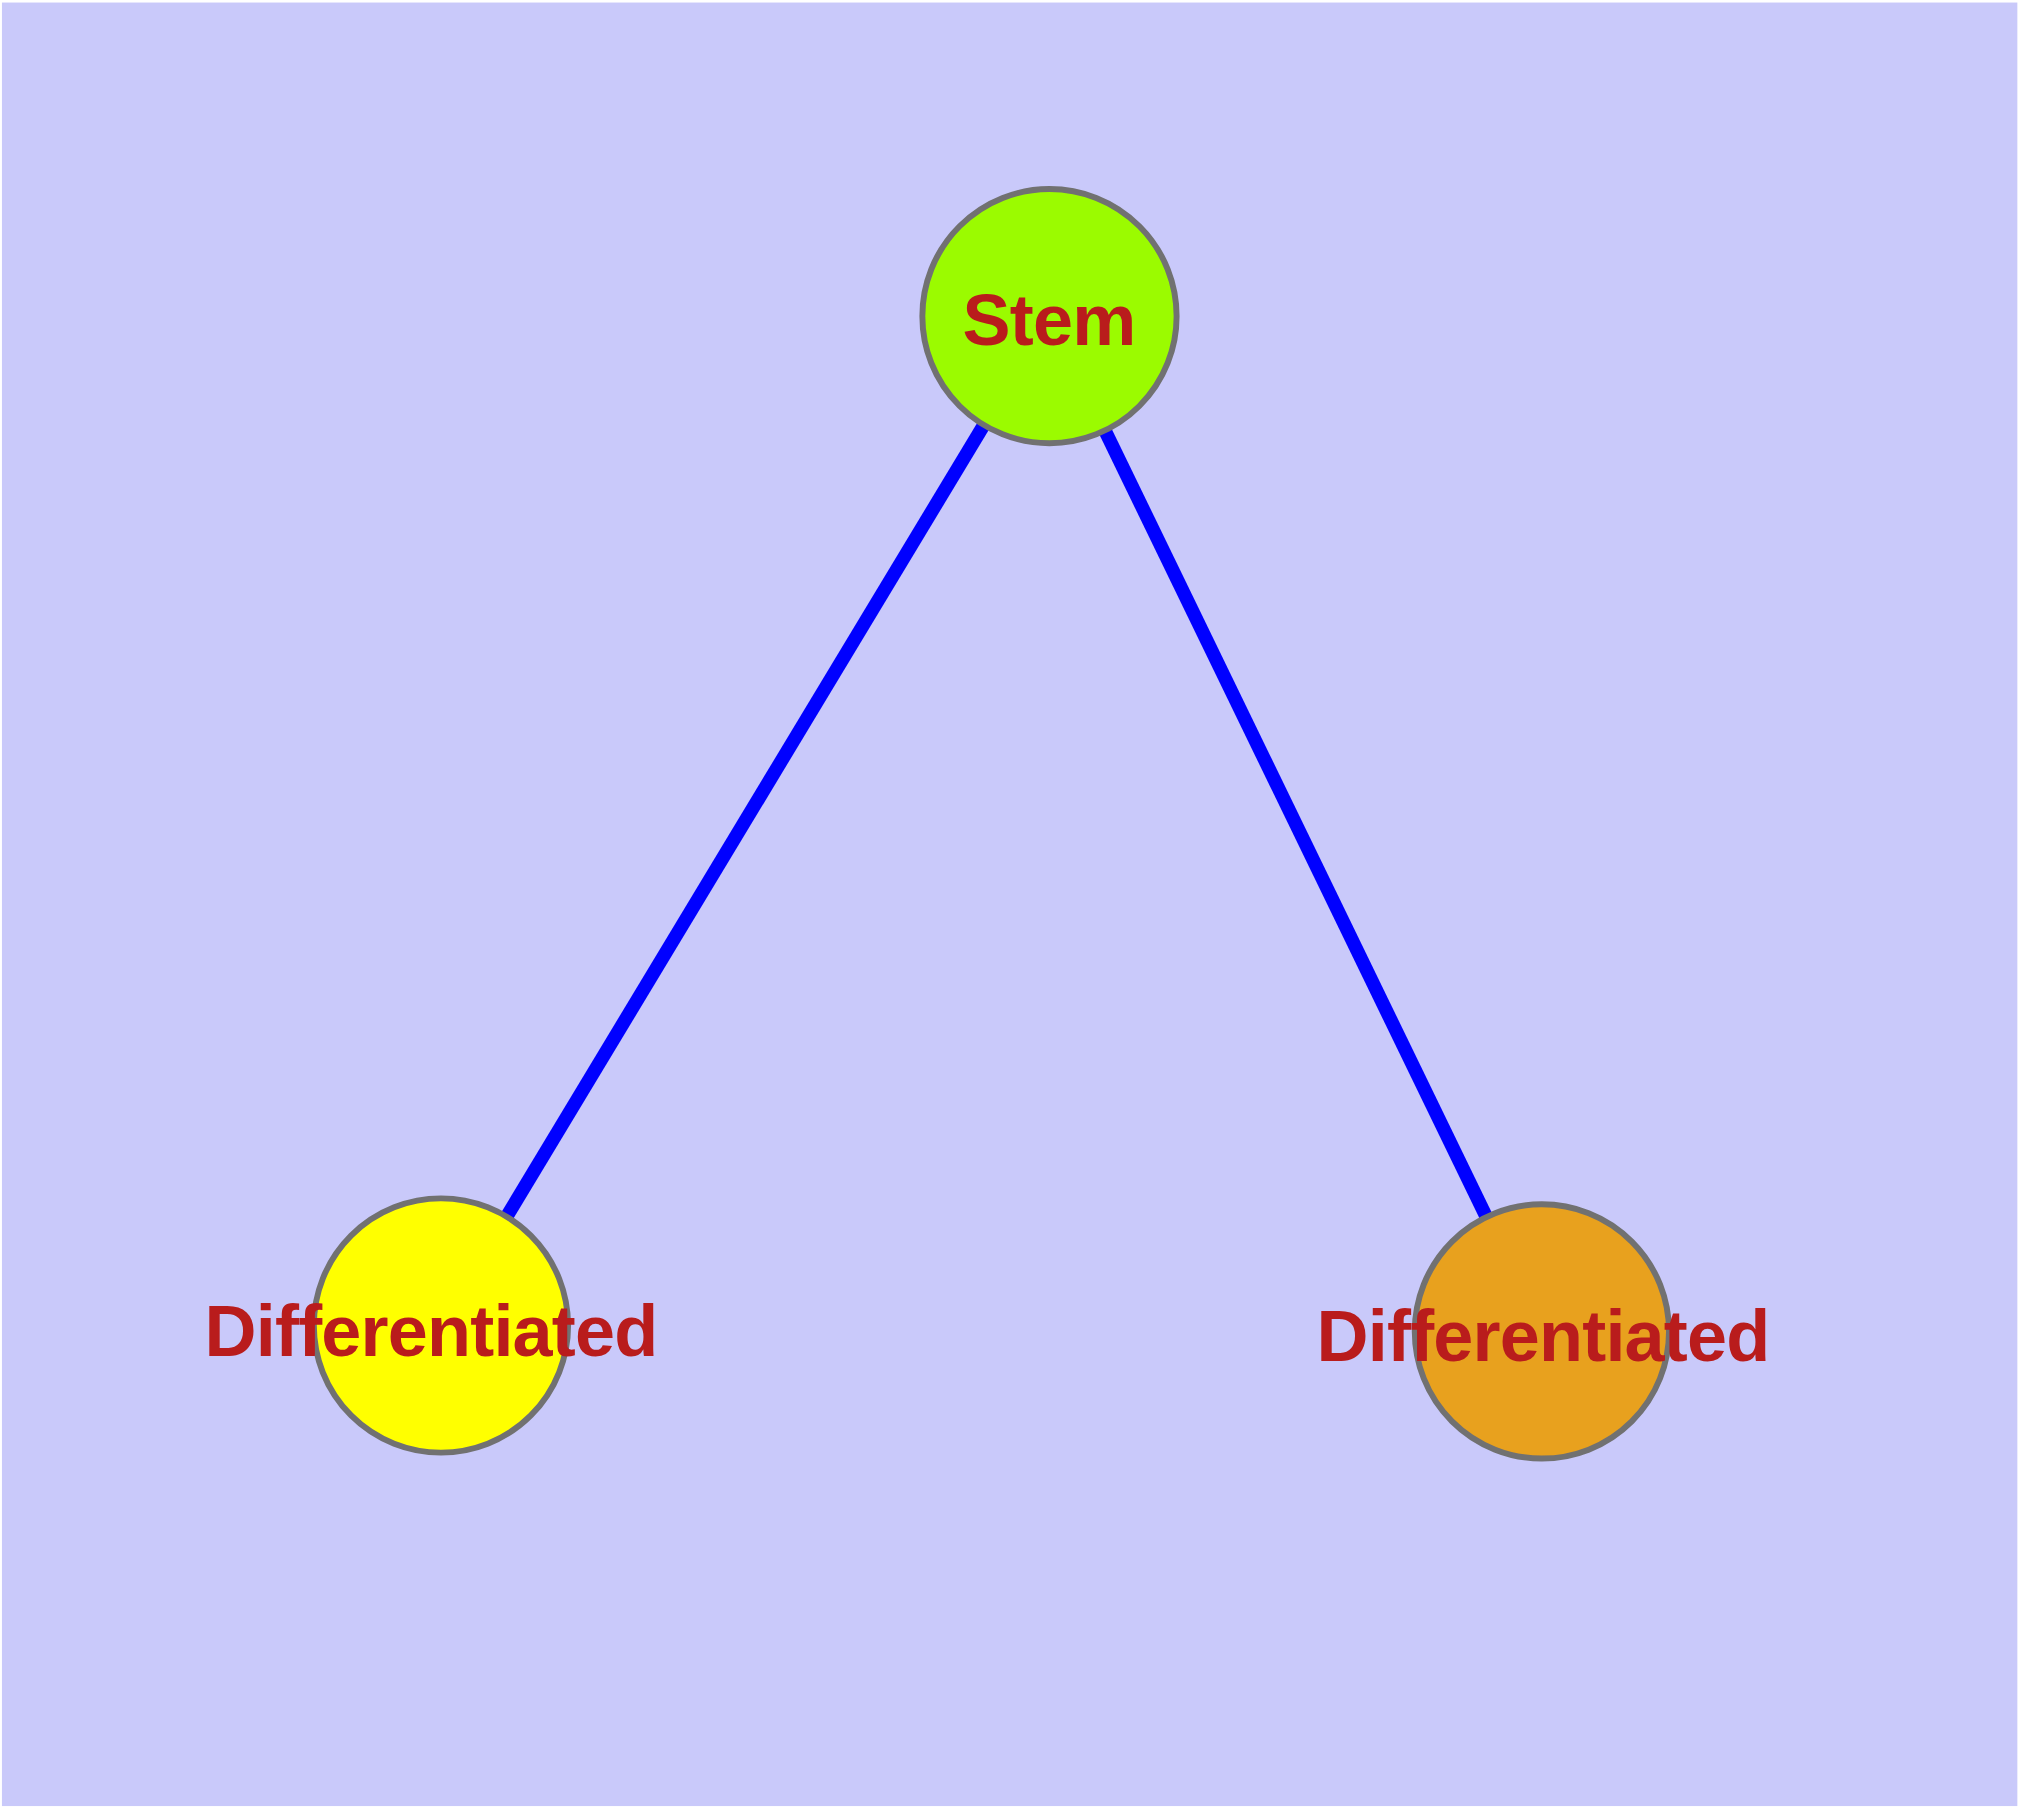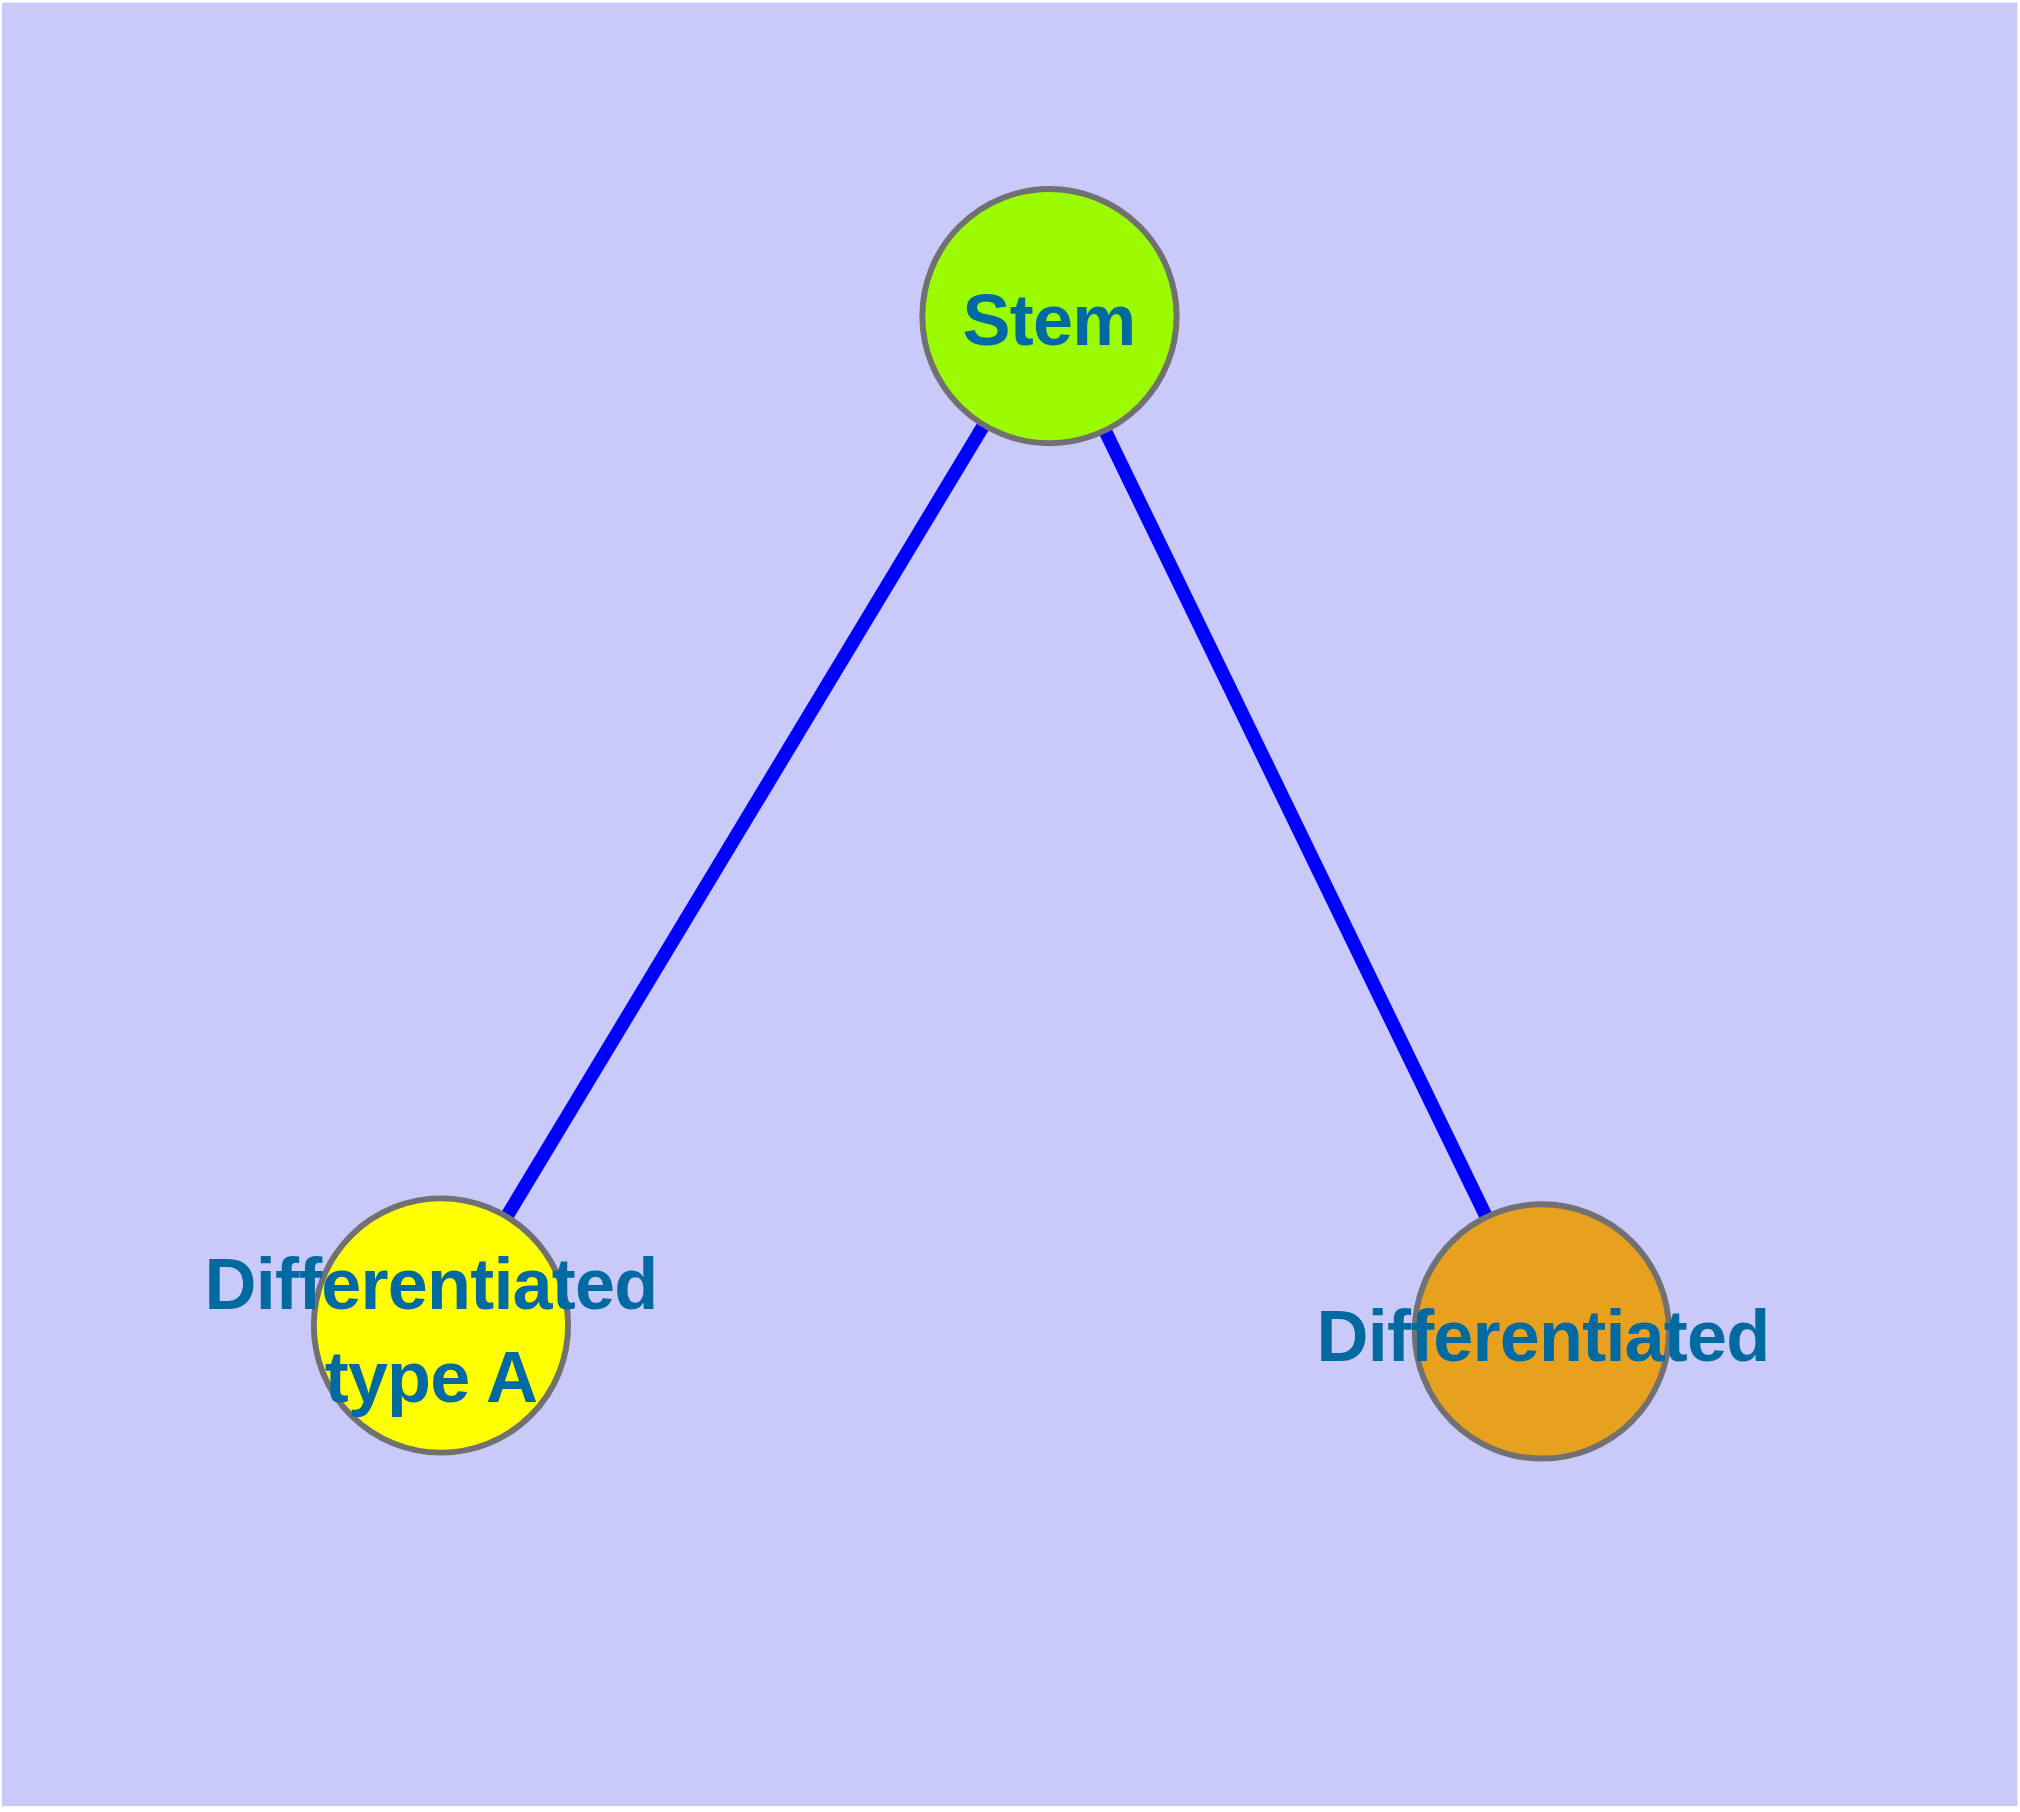--- a/index.html
+++ b/index.html
@@ -22,21 +22,21 @@
     height: 1812px;
   }
   .node-label {
     position: absolute;
     transform: translate(-50%, -50%);
     text-align: center;
     font-weight: bold;
     font-size: 72px;
     line-height: 93px;
     letter-spacing: -0.8px;
-    color: #0369a1; 
+    color: #b91c1c; 
     white-space: nowrap;
     pointer-events: none;
   }
   .node-label .line {
     display: block;
   }
 </style>
 </head>
 <body>
 
@@ -51,19 +51,18 @@
   <circle cx="520" cy="1564" r="150" stroke-width="7" fill="#FFFF00" stroke="#717171"></circle>
   <circle cx="1819" cy="1571" r="150" stroke-width="7" fill="#E8A11E" stroke="#717171"></circle>
 </svg>
 
 <div class="node-label" style="left:1049px; top:320px;">
   <span class="line">Stem</span>
 </div>
 
 <div class="node-label" style="left:431px; top:1331px;">
   <span class="line">Differentiated</span>
-  <span class="line">type A</span>
 </div>
 
 <div class="node-label" style="left:1543px; top:1336px;">
   <span class="line">Differentiated</span>
 </div>
 
 
 </body></html>

